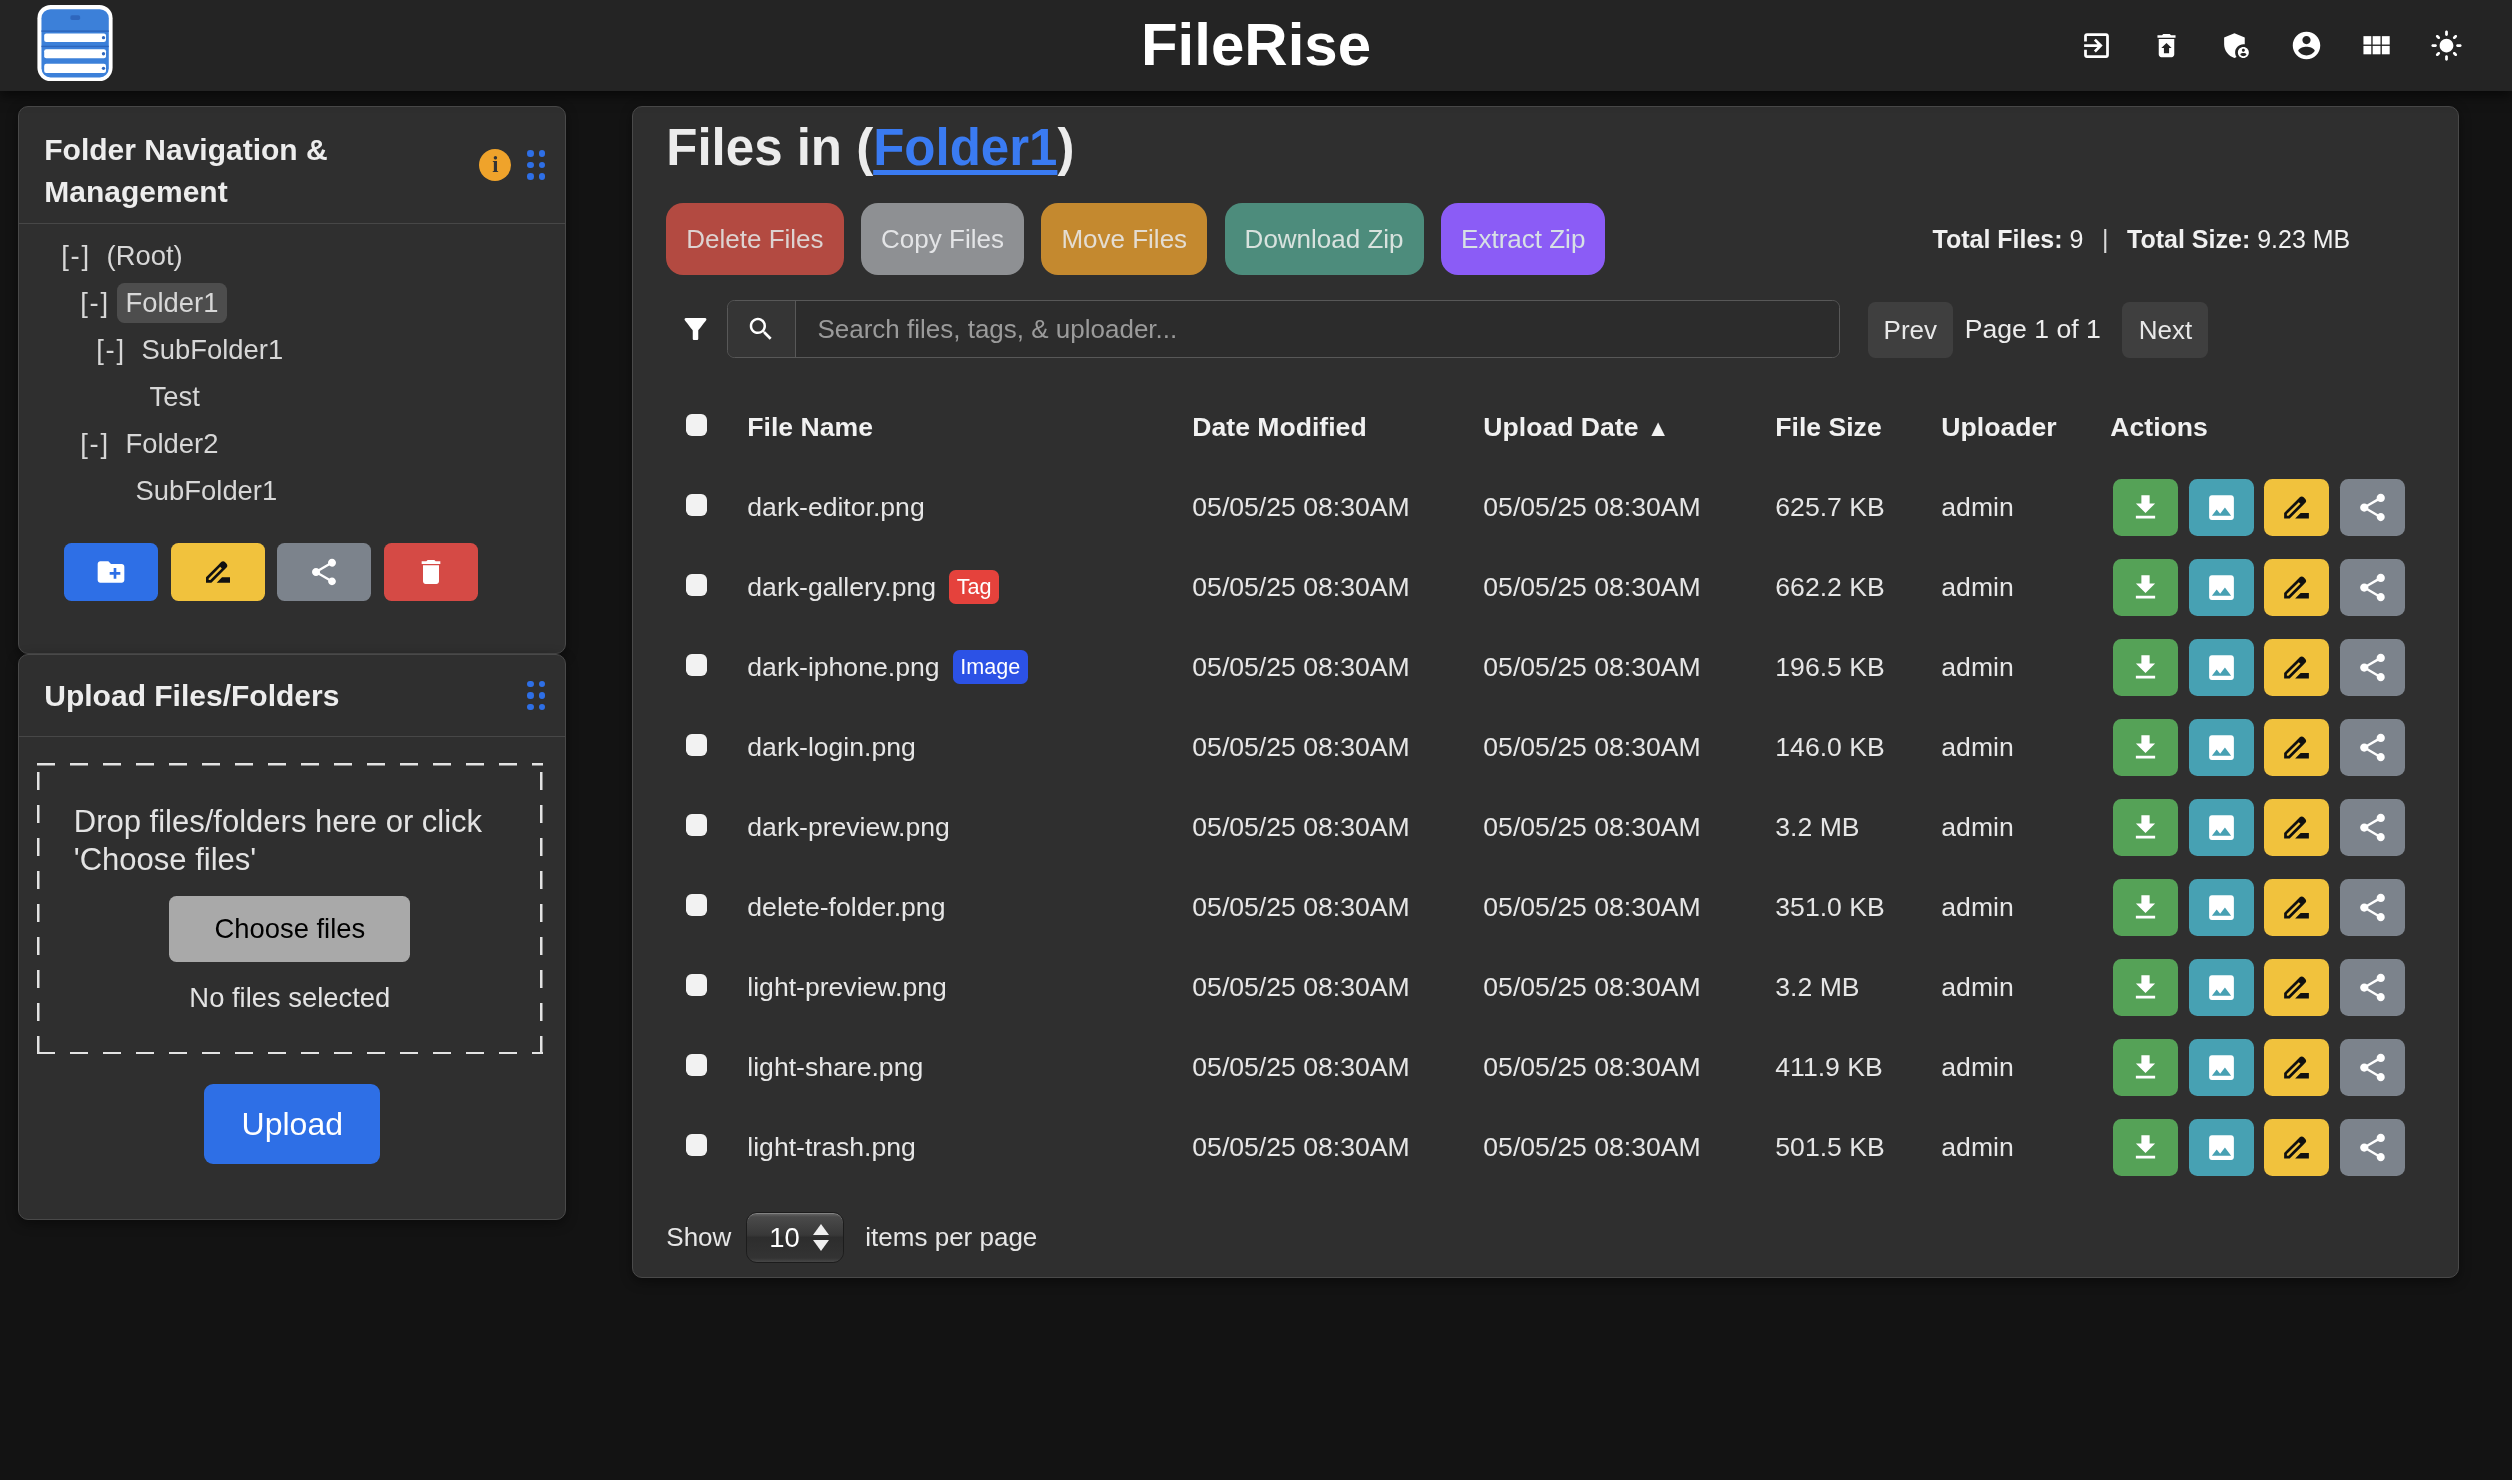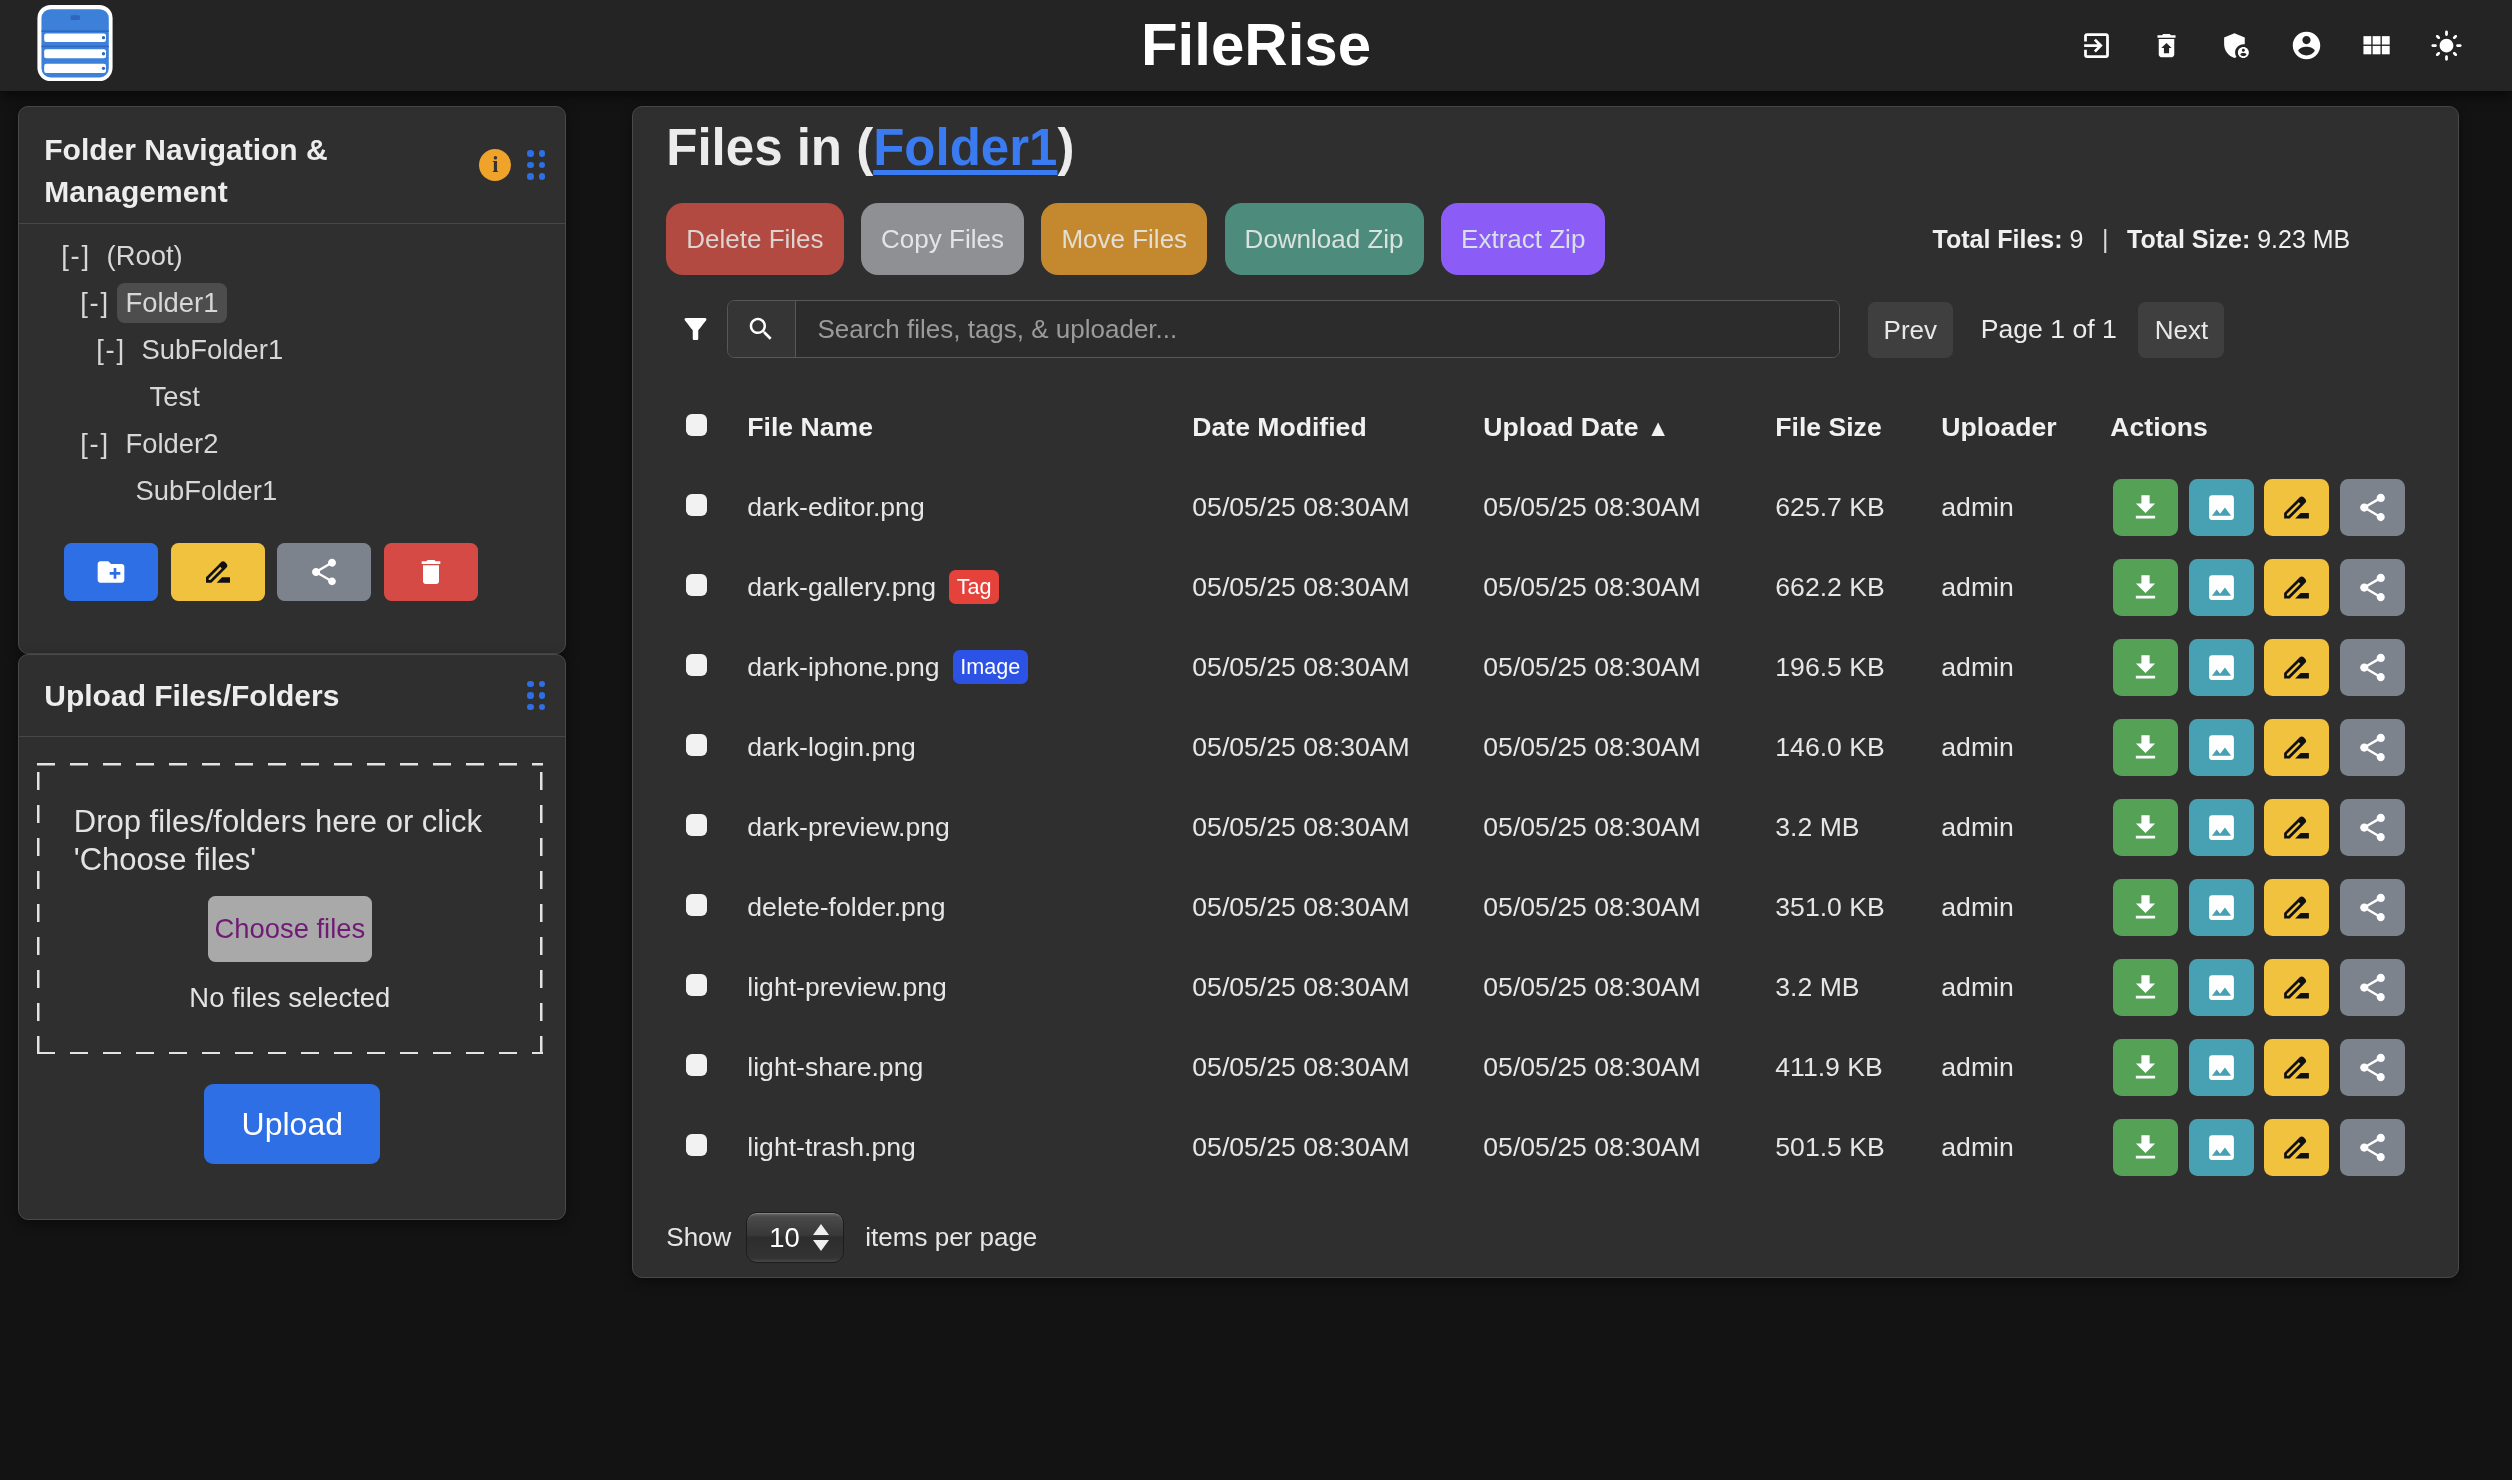--- a/index.html
+++ b/index.html
@@ -67,22 +67,22 @@
 .upload-card .card-head { height:82px; padding:0 20px 0 25px; display:flex; align-items:center; }
 .dropzone {
   margin:26px 22.4px 0 17.5px; height:291px; position:relative; text-align:center;
   background:
     repeating-linear-gradient(90deg,#e3e3e3 0 18.3px,transparent 18.3px 33px) top left/100% 2.5px no-repeat,
     repeating-linear-gradient(90deg,#e3e3e3 0 18.3px,transparent 18.3px 33px) bottom left/100% 2.5px no-repeat,
     repeating-linear-gradient(0deg,#e3e3e3 0 18.3px,transparent 18.3px 33px) top left/2.5px 100% no-repeat,
     repeating-linear-gradient(0deg,#e3e3e3 0 18.3px,transparent 18.3px 33px) top right/2.5px 100% no-repeat;
 }
 .drop-text { text-align:left; padding:40px 0 0 37px; font-size:31px; line-height:38px; color:#e3e3e3; }
-.choose-btn { margin-top:16.6px; background:#a9a9a9; color:#701a75; border:none; border-radius:7.5px;
-  width:164px; height:66px; font-size:27.4px; font-family:inherit; cursor:pointer; }
+.choose-btn { margin-top:16.6px; background:#a9a9a9; color:#000000; border:none; border-radius:7.5px;
+  width:241px; height:66px; font-size:27.4px; font-family:inherit; cursor:pointer; }
 .no-files { margin-top:20px; font-size:27.4px; color:#e3e3e3; }
 .upload-btn { display:block; margin:30px auto 0 auto; background:#2e6fe6; color:#fff; border:none;
   border-radius:9.1px; width:176px; height:80px; font-size:32px; font-family:inherit; cursor:pointer; }
 
 
 .main-card { width:1827px; height:1172px; margin-left:66px; flex:none; padding:10px 33px 0 33px; }
 .main-title { font-size:51px; font-weight:700; color:#ececec; line-height:61px; }
 .main-title a { color:#3a7bf2; text-decoration:underline; text-underline-offset:5px; cursor:pointer; }
 .toolbar { display:flex; align-items:center; margin-top:25px; height:72px; }
 .tbtn { height:72px; border:none; border-radius:17px; padding:0 20px; font-size:26px;
@@ -103,21 +103,21 @@
   border-radius:7.5px; display:flex; overflow:hidden; }
 .search-affix { width:68px; background:#353535; border-right:1.7px solid #585858;
   display:flex; align-items:center; justify-content:center; flex:none; }
 .search-affix svg { width:30px; height:30px; fill:#ffffff; }
 .search-input { flex:1; background:#2c2c2c; border:none; outline:none; color:#e6e6e6;
   font-size:26px; font-family:inherit; padding:0 21.6px; }
 .search-input::placeholder { color:#9b9b9b; }
 .pg-btn { position:relative; top:1.2px; background:#3f3f3f; color:#e8e8e8; border:none; border-radius:7.5px; height:56px;
   font-size:26px; font-family:inherit; cursor:pointer; }
 .pg-prev { margin-left:28px; width:85px; }
-.pg-label { margin-left:28px; font-size:26.6px; color:#ececec; }
+.pg-label { margin-left:12px; font-size:26.6px; color:#ececec; }
 .pg-next { margin-left:21.6px; width:86px; }
 
 
 .ftable { margin-top:29px; }
 .frow { display:grid; grid-template-columns:81px 445px 291px 292px 166px 169px 316px;
   align-items:center; height:80px; }
 .frow.head { font-weight:700; color:#f1f1f1; }
 .fcell { font-size:26.6px; }
 .cb { display:inline-block; width:21px; height:21.6px; border-radius:5.8px; background:#f2f2f2; margin-left:20px; cursor:pointer; }
 .fname { display:flex; align-items:center; }

